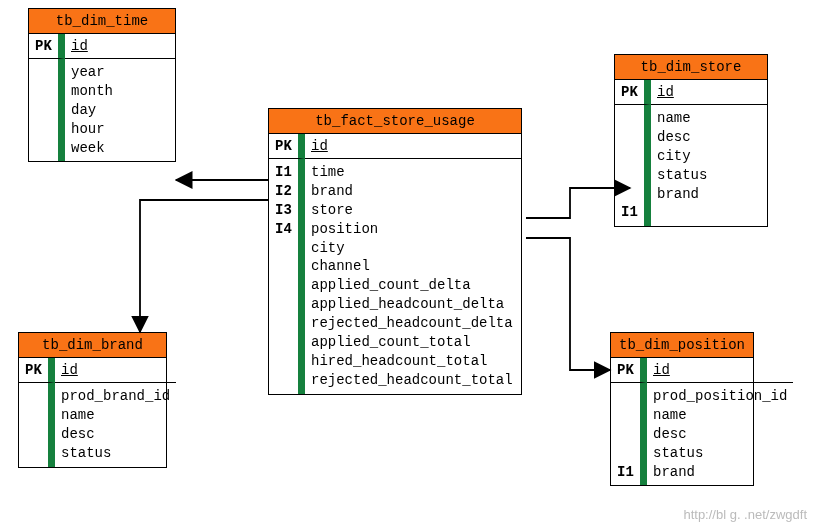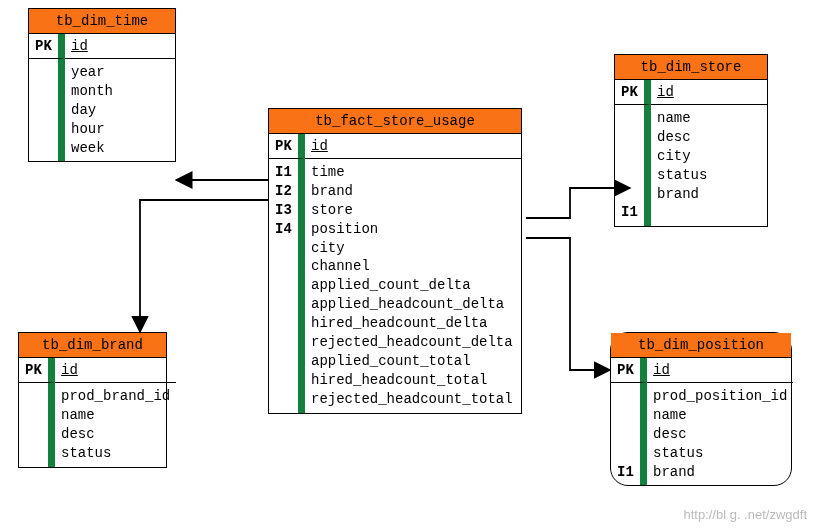--- a/index.html
+++ b/index.html
@@ -112,21 +112,20 @@
     </div>
     <div class="fieldcol">
       <div class="line-entry">time</div>
       <div class="line-entry">brand</div>
       <div class="line-entry">store</div>
       <div class="line-entry">position</div>
       <div class="line-entry">city</div>
       <div class="line-entry">channel</div>
       <div class="line-entry">applied_count_delta</div>
       <div class="line-entry">applied_headcount_delta</div>
-      <div class="line-entry">hired_headcount_delta</div>
       <div class="line-entry">rejected_headcount_delta</div>
       <div class="line-entry">applied_count_total</div>
       <div class="line-entry">hired_headcount_total</div>
       <div class="line-entry">rejected_headcount_total</div>
     </div>
   </div>
 </div>
 
 <div class="table" style="left:614px; top:28px; width:154px;margin-top:26px;">
   <div class="table-title">tb_dim_store</div>
@@ -146,21 +145,21 @@
     <div class="fieldcol">
       <div class="line-entry">name</div>
       <div class="line-entry">desc</div>
       <div class="line-entry">city</div>
       <div class="line-entry">status</div>
       <div class="line-entry">brand</div>
     </div>
   </div>
 </div>
 
-<div class="table" style="left:610px; top:332px; width:182px;border-radius:18px;">
+<div class="table" style="left:610px; top:332px; width:144px;">
   <div class="table-title">tb_dim_position</div>
   <div class="row">
     <div class="keycol">PK</div>
     <div class="fieldcol"><span class="pkid">id</span></div>
   </div>
   <div class="row sep">
     <div class="keycol light">
       <div class="line-entry">&nbsp;</div>
       <div class="line-entry">&nbsp;</div>
       <div class="line-entry">&nbsp;</div>

